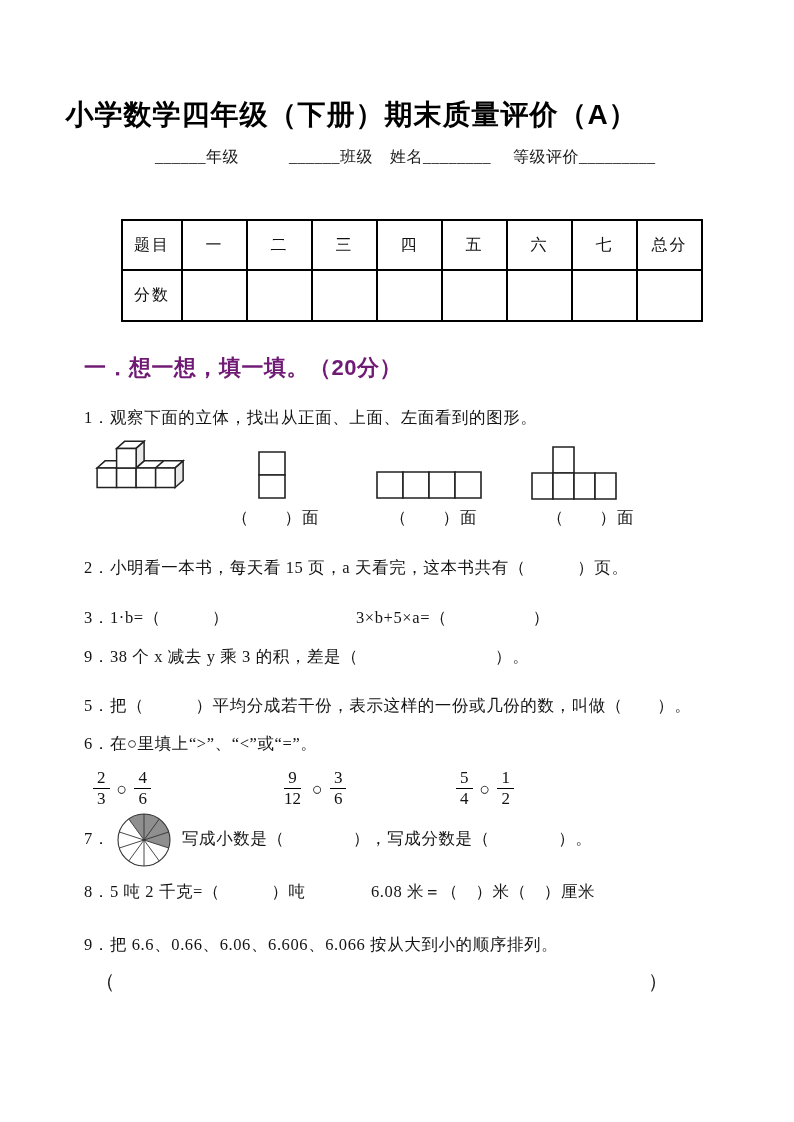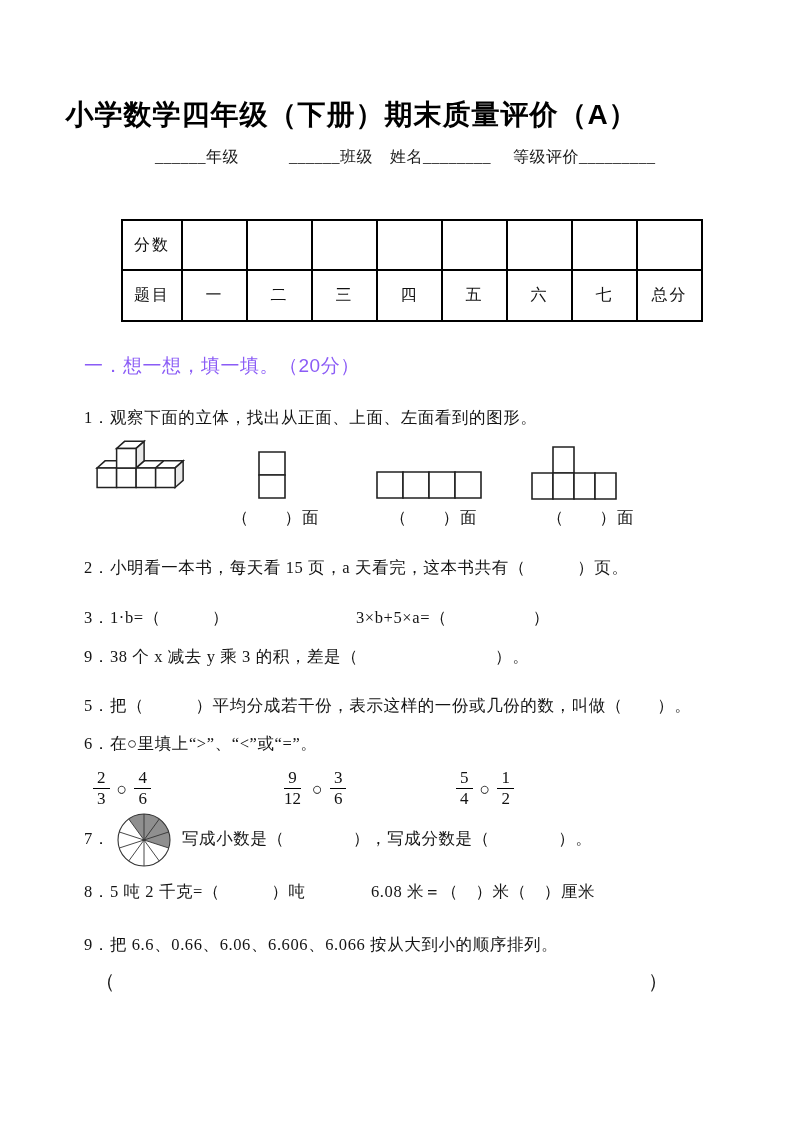--- a/index.html
+++ b/index.html
@@ -22,21 +22,21 @@
   table.score td{
     border:2px solid #000;text-align:center;vertical-align:middle;
     padding:0;letter-spacing:2px;
   }
   table.score tr:nth-child(1) td{height:48px;}
   table.score tr:nth-child(2) td{height:49px;}
   td.c0{width:58px;} td.cn{width:63px;}
   .heading{
     top:353px;left:84px;
     font-family:"Liberation Sans","DejaVu Sans",sans-serif;
-    font-weight:400;font-size:19px;letter-spacing:0.5px;color:#8b5cf6;
+    font-weight:700;font-size:22px;letter-spacing:0.5px;color:#701a75;
   }
   .q{font-size:16.5px;letter-spacing:0.6px;color:#141414;white-space:nowrap;}
   .fig{position:absolute;}
   .fig *{vector-effect:non-scaling-stroke;}
   .viewlabel{top:507px;font-size:16.5px;letter-spacing:1px;}
   .fracgrp{top:768px;display:flex;align-items:center;gap:7px;}
   .frac{display:inline-flex;flex-direction:column;align-items:center;
         font-size:17px;line-height:1.2;}
   .frac .num{display:block;border-bottom:1.4px solid #000;padding:0 4px;}
   .frac .den{display:block;padding:0 4px;}
@@ -51,40 +51,40 @@
   <div class="abs title">小学数学四年级（下册）期末质量评价（A）</div>
 
   <span class="abs info" style="left:155px">______年级</span>
   <span class="abs info" style="left:289px">______班级</span>
   <span class="abs info" style="left:390px">姓名________</span>
   <span class="abs info" style="left:513px">等级评价_________</span>
 
   <table class="score">
     <tbody>
         <tr>
-      <td class="c0">分数</td>
-      <td class="cn"></td>
-      <td class="cn"></td>
-      <td class="cn"></td>
-      <td class="cn"></td>
-      <td class="cn"></td>
-      <td class="cn"></td>
-      <td class="cn"></td>
-      <td class="cn"></td>
-    </tr>
-    <tr>
       <td class="c0">题目</td>
       <td class="cn">一</td>
       <td class="cn">二</td>
       <td class="cn">三</td>
       <td class="cn">四</td>
       <td class="cn">五</td>
       <td class="cn">六</td>
       <td class="cn">七</td>
       <td class="cn">总分</td>
+    </tr>
+    <tr>
+      <td class="c0">分数</td>
+      <td class="cn"></td>
+      <td class="cn"></td>
+      <td class="cn"></td>
+      <td class="cn"></td>
+      <td class="cn"></td>
+      <td class="cn"></td>
+      <td class="cn"></td>
+      <td class="cn"></td>
     </tr>
   </tbody>
     </table>
 
   <div class="abs heading">一．想一想，填一填。（20分）</div>
 
   <div class="abs q" style="left:84px;top:407px">1．观察下面的立体，找出从正面、上面、左面看到的图形。</div>
 
   <svg class="fig" style="left:95px;top:436px" width="100" height="55" viewBox="0 0 112 62">
     <polygon points="2,36 90,36 99,28 11,28" fill="#ffffff" stroke="#222" stroke-width="1.5"></polygon>

